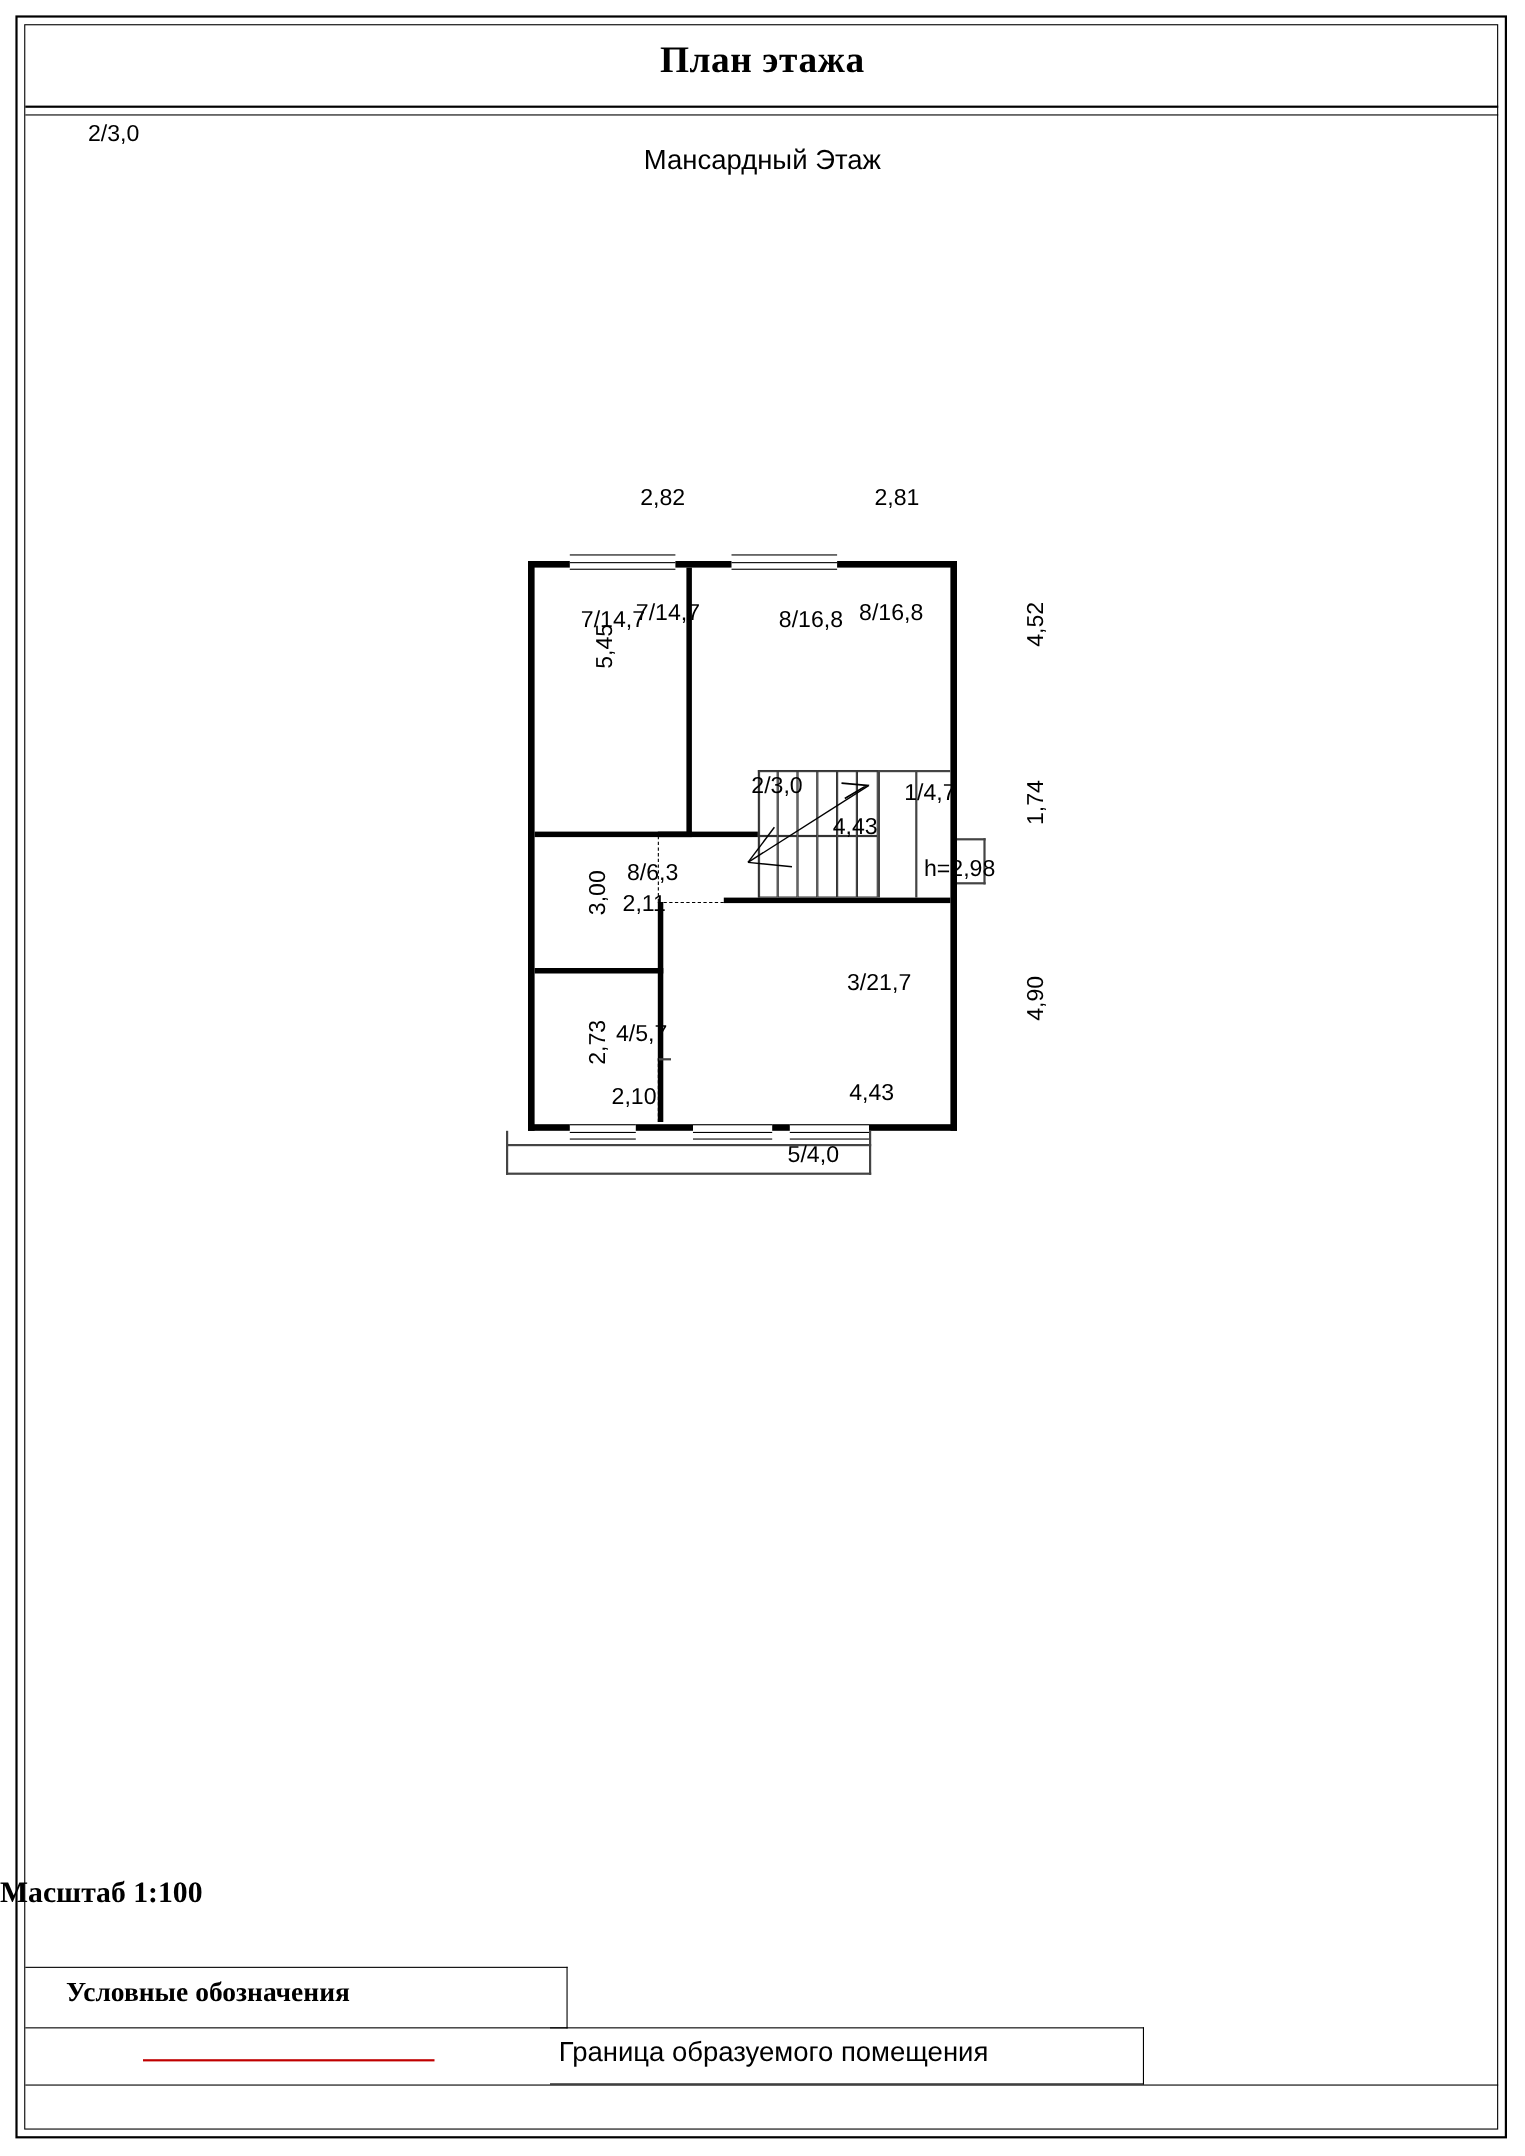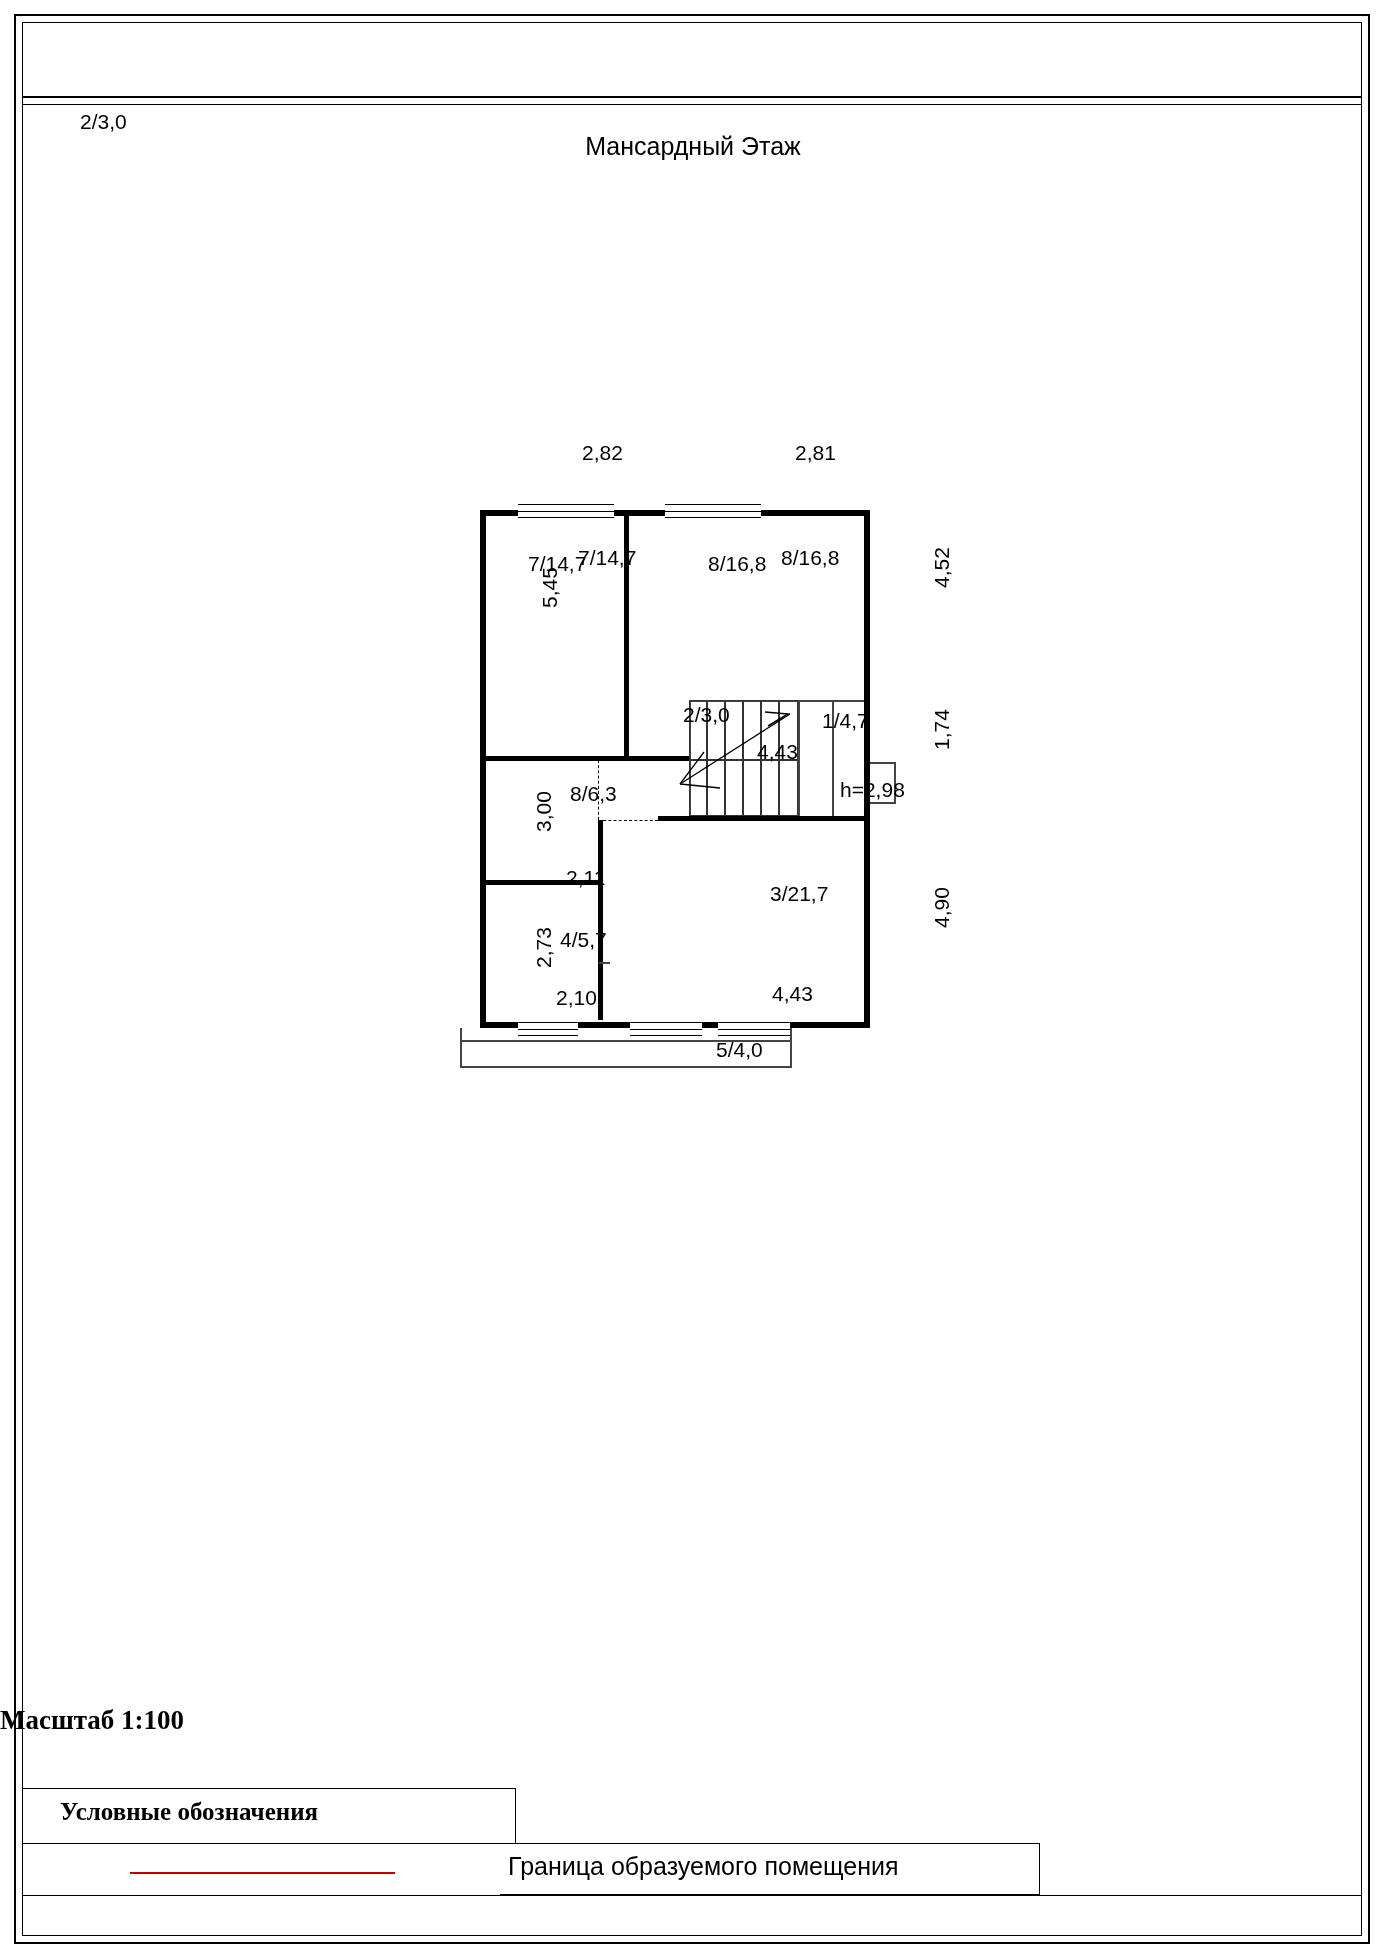--- a/index.html
+++ b/index.html
@@ -177,20 +177,21 @@
   }
 </style>
 </head>
 <body>
 
 <div class="page">
 
   <div class="frame-outer"></div>
   <div class="frame-inner"></div>
 
+  <div class="doc-title">План этажа</div>
   <div class="title-rule-top"></div>
   <div class="title-rule-top2"></div>
 
   <div class="floor-label">Мансардный Этаж</div>
 
   <div class="plan">
 
     <div class="wall" style="left:0px; top:0px; width:390px; height:6px;"></div>
     <div class="wall" style="left:0px; top:512px; width:390px; height:6px;"></div>
     <div class="wall" style="left:0px; top:0px; width:6px; height:518px;"></div>
@@ -273,21 +274,21 @@
   <div class="lbl" style="position:absolute; left:781px; top:546px;">8/16,8</div>
 
   <div class="lbl" style="position:absolute; left:683px; top:703px;">2/3,0</div>
   <div class="lbl" style="position:absolute; left:822px; top:709px;">1/4,7</div>
   <div class="lbl v" style="position:absolute; left:930px; top:750px;">1,74</div>
   <div class="lbl" style="position:absolute; left:757px; top:740px;">4,43</div>
   <div class="lbl" style="position:absolute; left:840px; top:778px;">h=2,98</div>
 
   <div class="lbl v" style="position:absolute; left:532px; top:832px;">3,00</div>
   <div class="lbl" style="position:absolute; left:570px; top:782px;">8/6,3</div>
-  <div class="lbl" style="position:absolute; left:566px; top:866px;text-align:right;">2,11</div>
+  <div class="lbl" style="position:absolute; left:566px; top:810px;text-align:right;">2,11</div>
 
   <div class="lbl" style="position:absolute; left:770px; top:882px;">3/21,7</div>
   <div class="lbl v" style="position:absolute; left:930px; top:928px;">4,90</div>
 
   <div class="lbl v" style="position:absolute; left:532px; top:968px;">2,73</div>
   <div class="lbl" style="position:absolute; left:560px; top:928px;">4/5,7</div>
   <div class="lbl" style="position:absolute; left:556px; top:986px;">2,10</div>
 
   <div class="lbl" style="position:absolute; left:772px; top:982px;">4,43</div>
   <div class="lbl" style="position:absolute; left:686px; top:1038px;margin-left:30px;">5/4,0</div>

